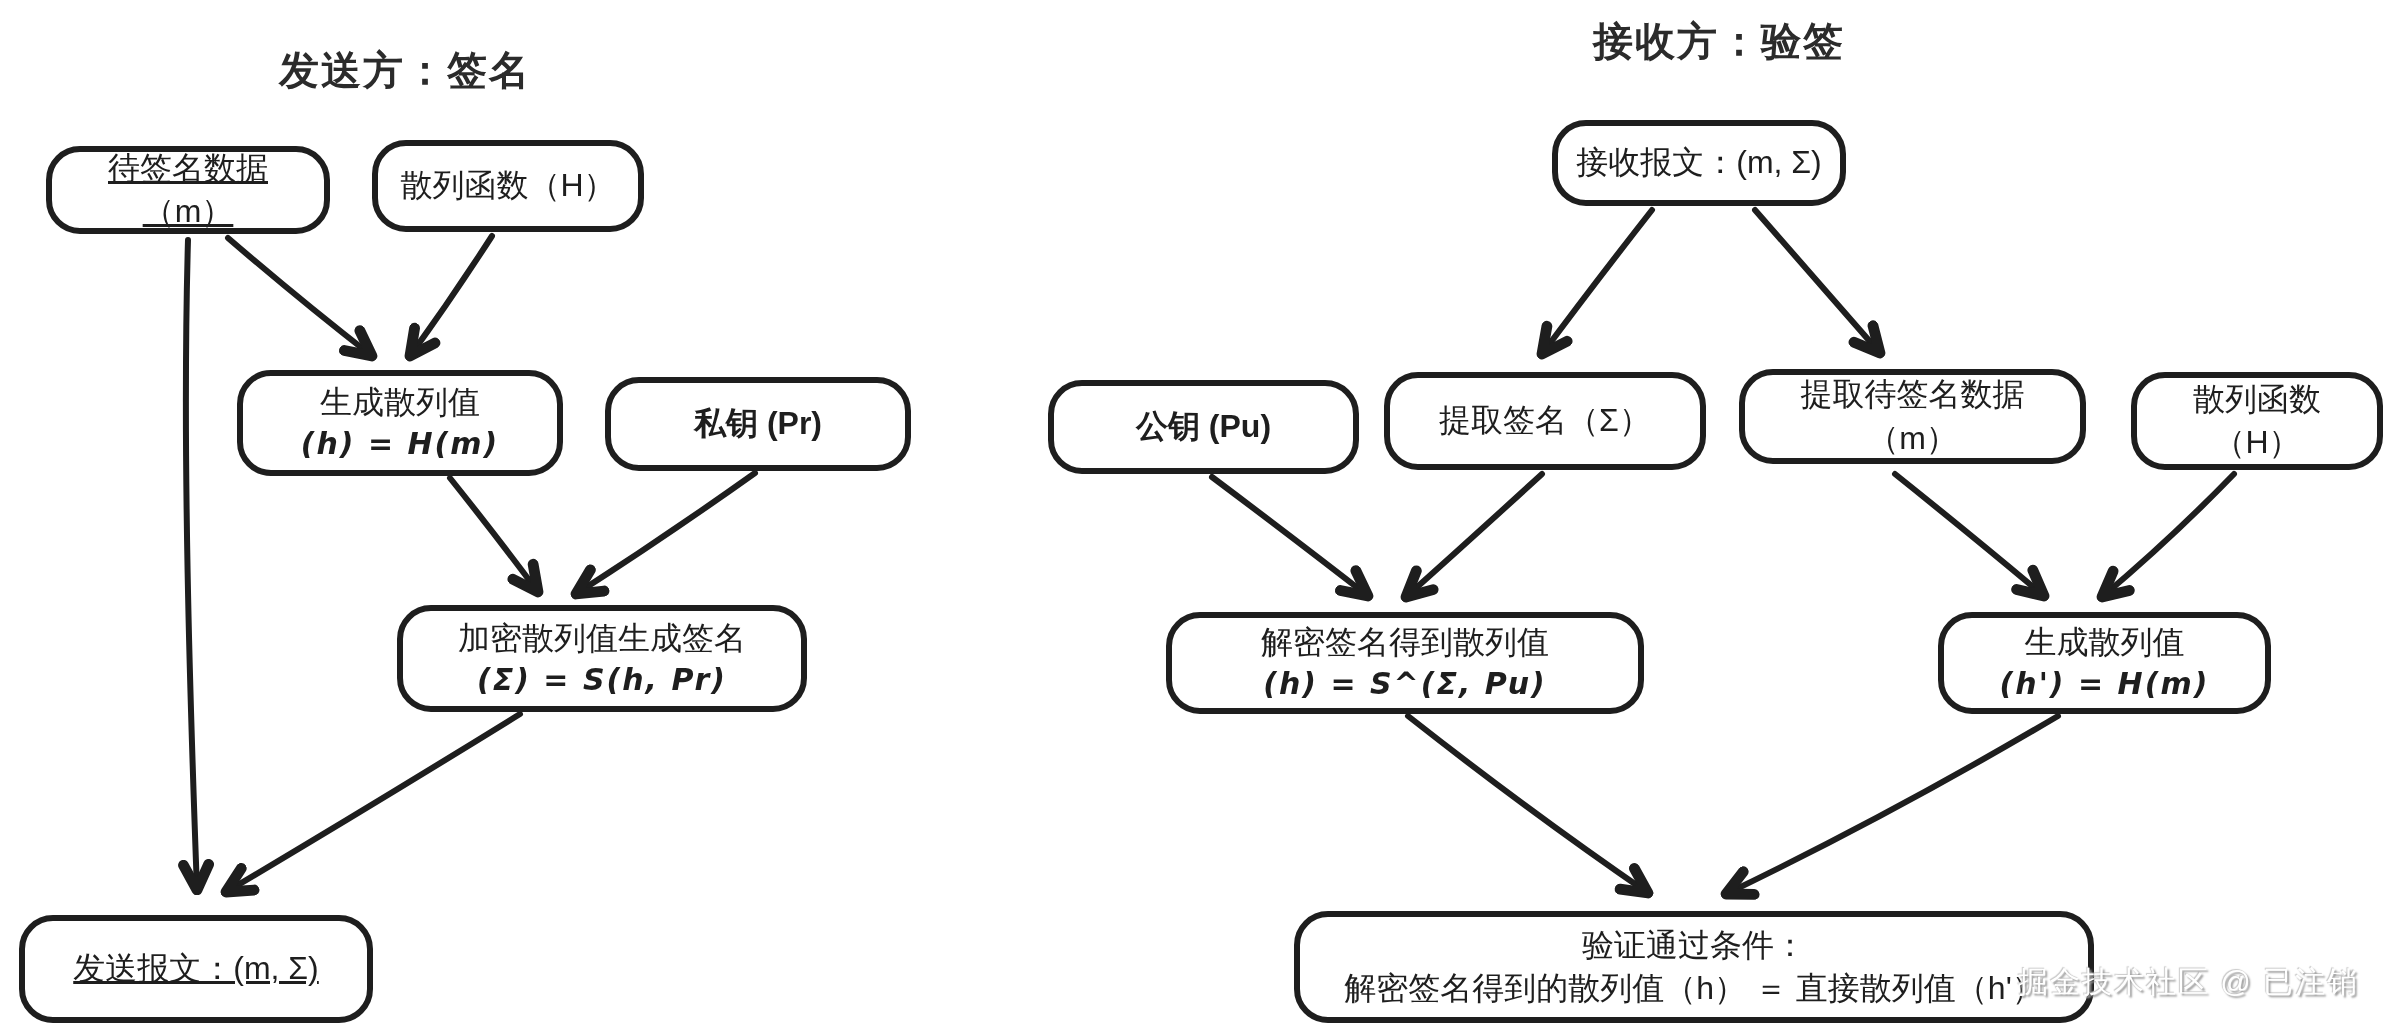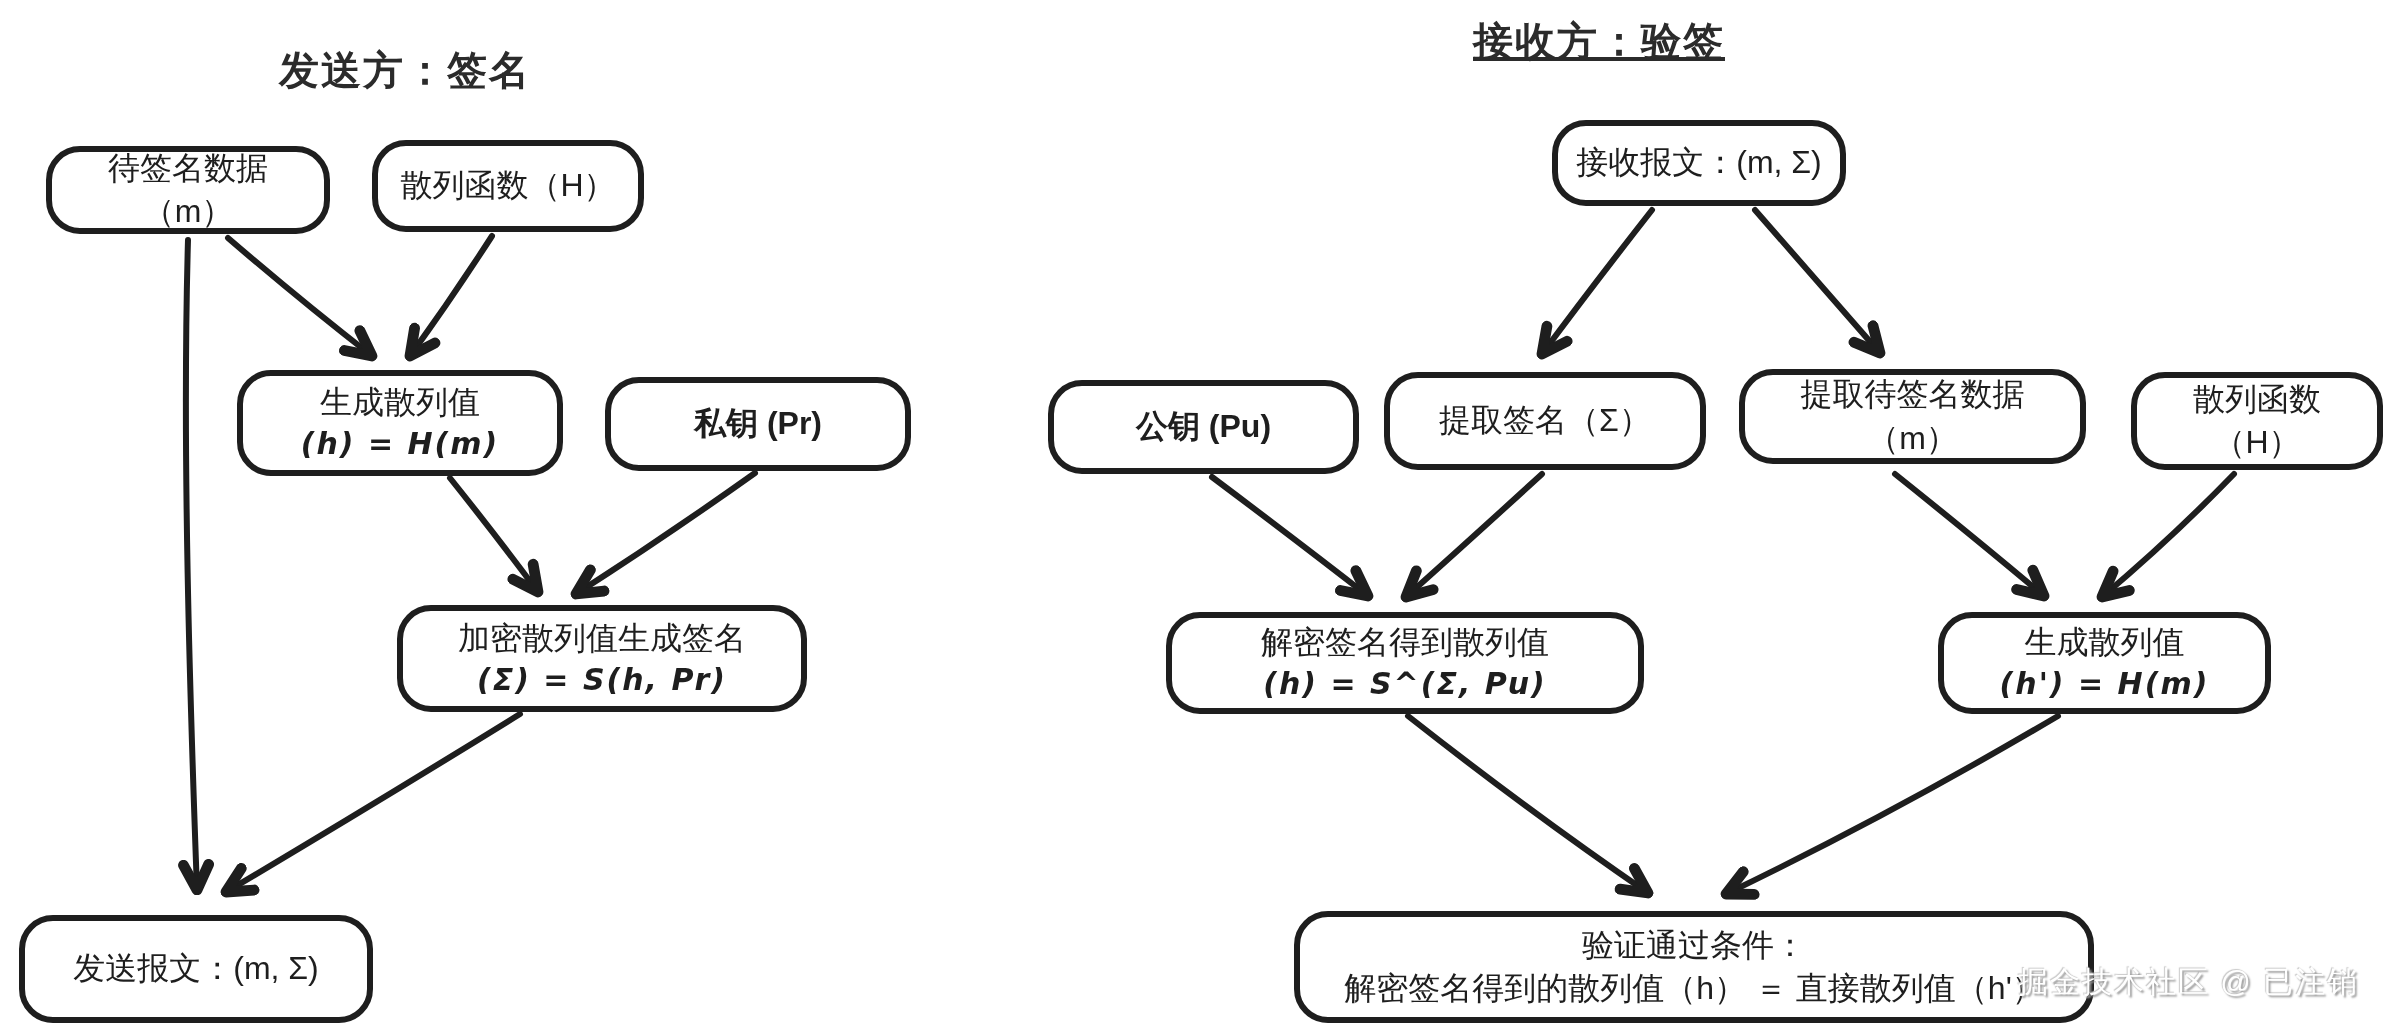--- a/index.html
+++ b/index.html
@@ -83,23 +83,23 @@
     <path d="M1755,210 Q1820,284 1880,353" marker-end="url(#ah)"></path>
     <path d="M1212,477 Q1296,540 1368,596" marker-end="url(#ah)"></path>
     <path d="M1542,474 Q1472,538 1406,597" marker-end="url(#ah)"></path>
     <path d="M1895,474 Q1975,538 2044,596" marker-end="url(#ah)"></path>
     <path d="M2234,474 Q2172,538 2102,597" marker-end="url(#ah)"></path>
     <path d="M1408,716 Q1530,812 1648,893" marker-end="url(#ah)"></path>
     <path d="M2058,716 Q1892,814 1726,894" marker-end="url(#ah)"></path>
   </svg>
 
   <div class="col-title" style="left:270px;top:14px;width:270px;margin-top:29px;">发送方：签名</div>
-  <div class="col-title" style="left:1464px;top:14px;width:270px;text-decoration:underline;">接收方：验签</div>
+  <div class="col-title" style="left:1584px;top:14px;width:270px;">接收方：验签</div>
 
-  <div class="node" style="left:46px;top:146px;width:284px;height:88px;">
+  <div class="node" style="left:46px;top:146px;width:284px;height:88px;text-decoration:underline;">
     <span>待签名数据（m）</span>
   </div>
 
   <div class="node" style="left:372px;top:140px;width:272px;height:92px;">
     <span>散列函数（H）</span>
   </div>
 
   <div class="node" style="left:237px;top:370px;width:326px;height:106px;">
     <span>生成散列值</span>
     <span class="formula">(h) = H(m)</span>
@@ -107,21 +107,21 @@
 
   <div class="node" style="left:605px;top:377px;width:306px;height:94px;font-weight:bold;">
     <span>私钥 (Pr)</span>
   </div>
 
   <div class="node" style="left:397px;top:605px;width:410px;height:107px;">
     <span>加密散列值生成签名</span>
     <span class="formula">(Σ) = S(h, Pr)</span>
   </div>
 
-  <div class="node" style="left:19px;top:915px;width:354px;height:108px;">
+  <div class="node" style="left:19px;top:915px;width:354px;height:108px;text-decoration:underline;">
     <span>发送报文：(m, Σ)</span>
   </div>
 
   <div class="node" style="left:1552px;top:120px;width:294px;height:86px;">
     <span>接收报文：(m, Σ)</span>
   </div>
 
   <div class="node" style="left:1048px;top:380px;width:311px;height:94px;font-weight:bold;">
     <span>公钥 (Pu)</span>
   </div>

